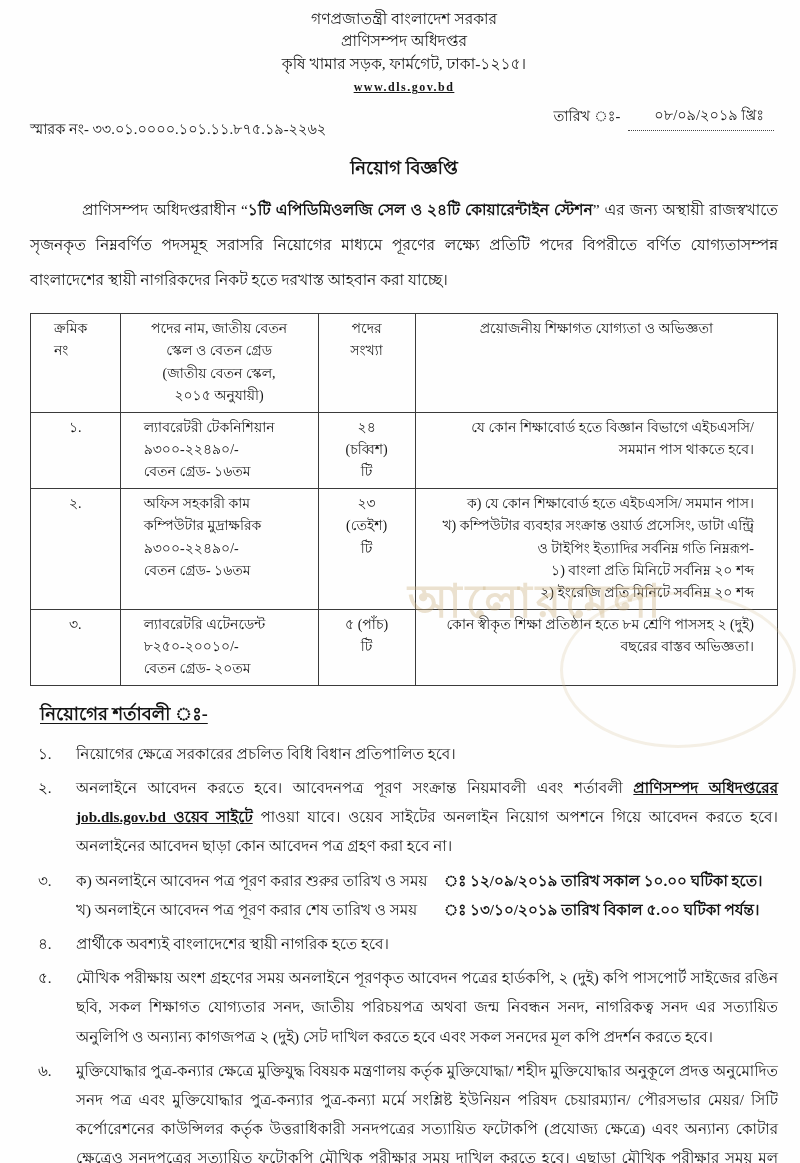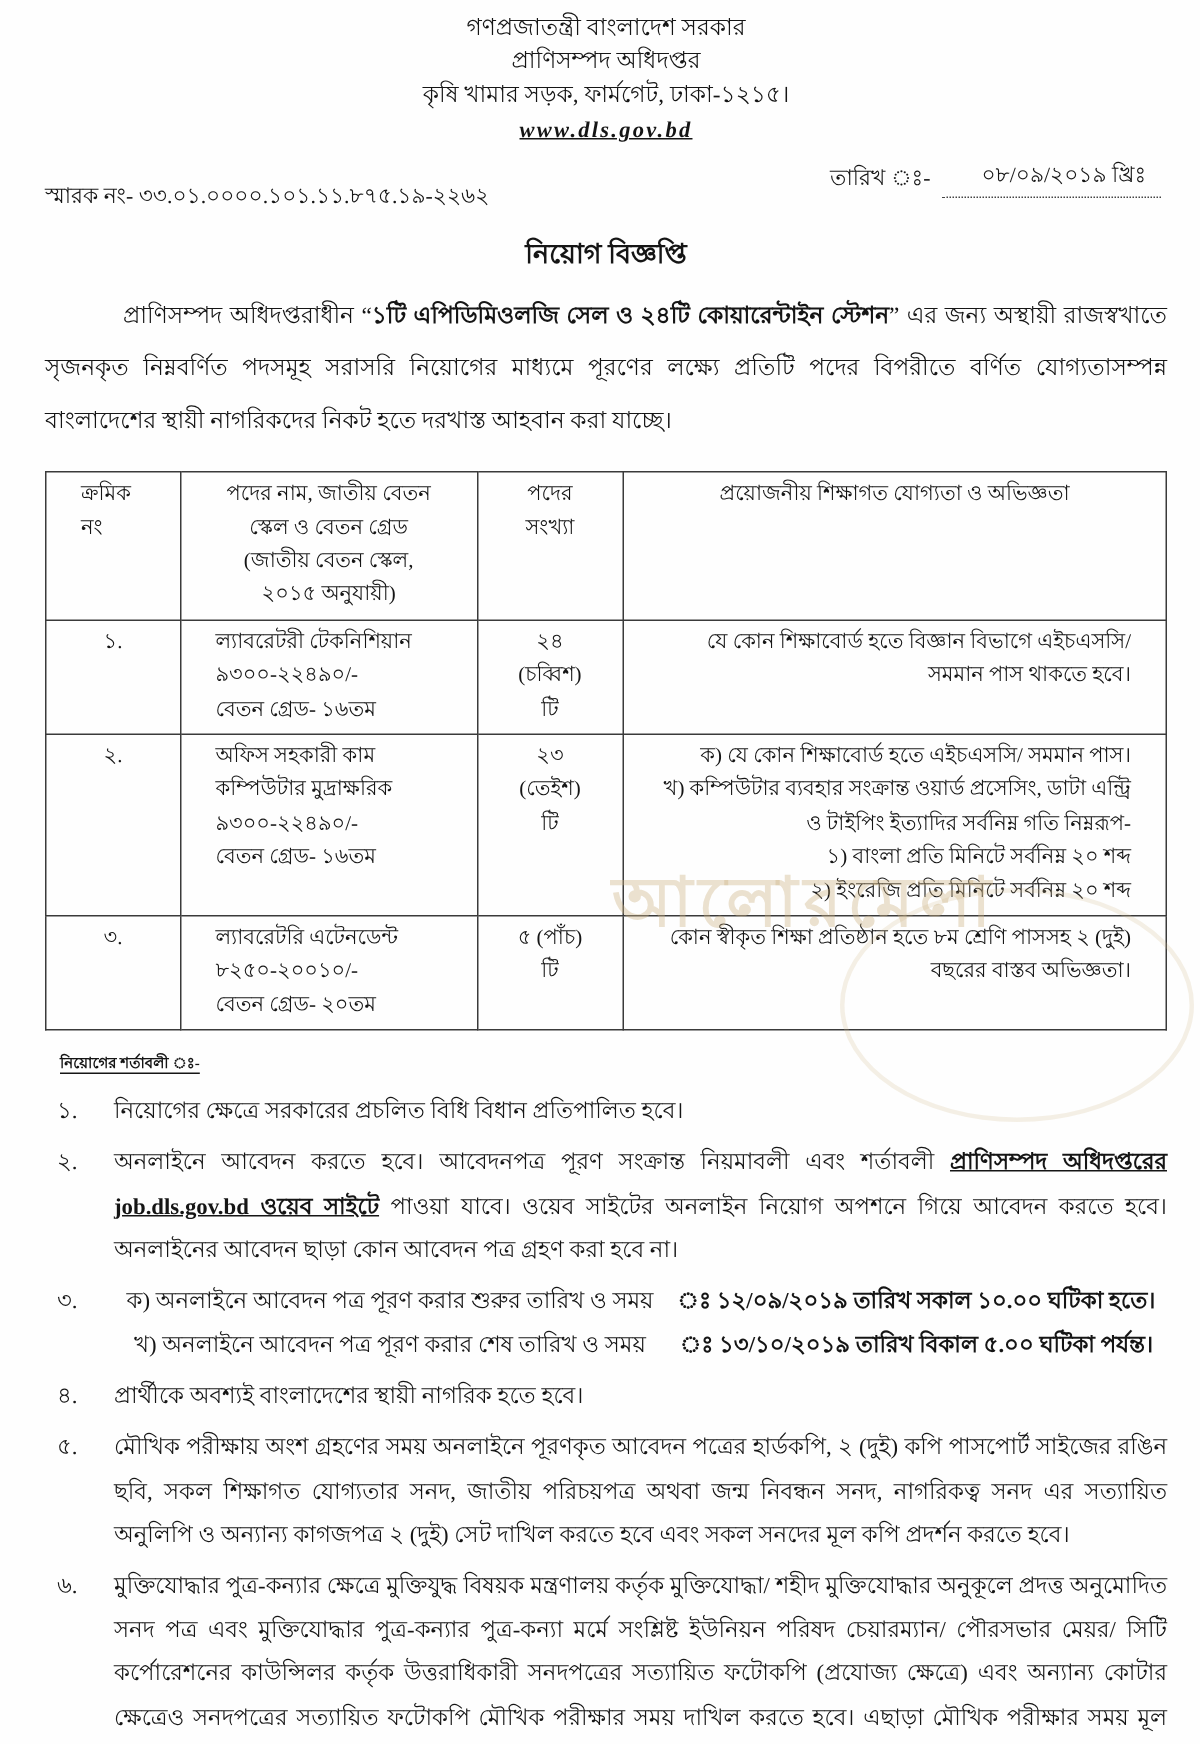--- a/index.html
+++ b/index.html
@@ -13,25 +13,24 @@
     font-family: "Liberation Serif", "DejaVu Serif", serif;
     color: #151515;
     overflow: hidden;
   }
   
   .doc-header { text-align: center; line-height: 1.45; font-size: 15.5px; }
   .doc-header div { white-space: nowrap; }
   .website {
     display: inline-block;
     font-weight: bold;
-    font-size: 15px;
+    font-size: 12px;
     letter-spacing: 1.5px;
     text-decoration: underline;
     margin-top: 2px;
-    font-style: italic;
   }
   
   .meta { display: flex; justify-content: space-between; align-items: flex-start; margin-top: 6px; }
   .memo { font-size: 14.5px; padding-top: 14px; }
   .date-block { display: flex; align-items: center; gap: 8px; font-size: 14.5px; padding-right: 4px; }
   .date-stack { display: inline-flex; flex-direction: row; text-align: left; }
   .date-top { border-bottom: 1.5px dotted #444; padding: 0 10px 2px 26px; }
   .date-bottom { padding-top: 2px; }
   
   .title {
@@ -67,29 +66,29 @@
   .posts col.c3 { width: 13%; }
   .posts col.c4 { width: 48.5%; }
   .posts th { text-align: center; }
   .posts th.h-sl { text-align: left; }
   .td-sl { text-align: center; }
   .td-count { text-align: center; }
   .qual-line { text-align: right; }
   
   .cond-heading {
     font-weight: bold;
-    font-size: 10px;
+    font-size: 18px;
     text-decoration: underline;
     text-underline-offset: 3px;
     margin: 14px 0 8px 10px;
   }
   .cond { display: flex; font-size: 15.2px; line-height: 1.92; margin-bottom: 5px; }
   .cond-no { flex: none; width: 46px; padding-left: 8px; box-sizing: border-box; }
   .cond-text { flex: 1; text-align: justify; }
-  .date-row { display: flex; text-align: center; }
+  .date-row { display: flex; text-align: left; }
   .date-row .lbl { flex: none; width: 368px; }
   .date-row .val { flex: 1; font-weight: bold; }
   
   .watermark {
     position: absolute;
     left: 408px;
     top: 566px;
     font-size: 46px;
     font-weight: bold;
     color: rgba(206, 178, 132, 0.38);

